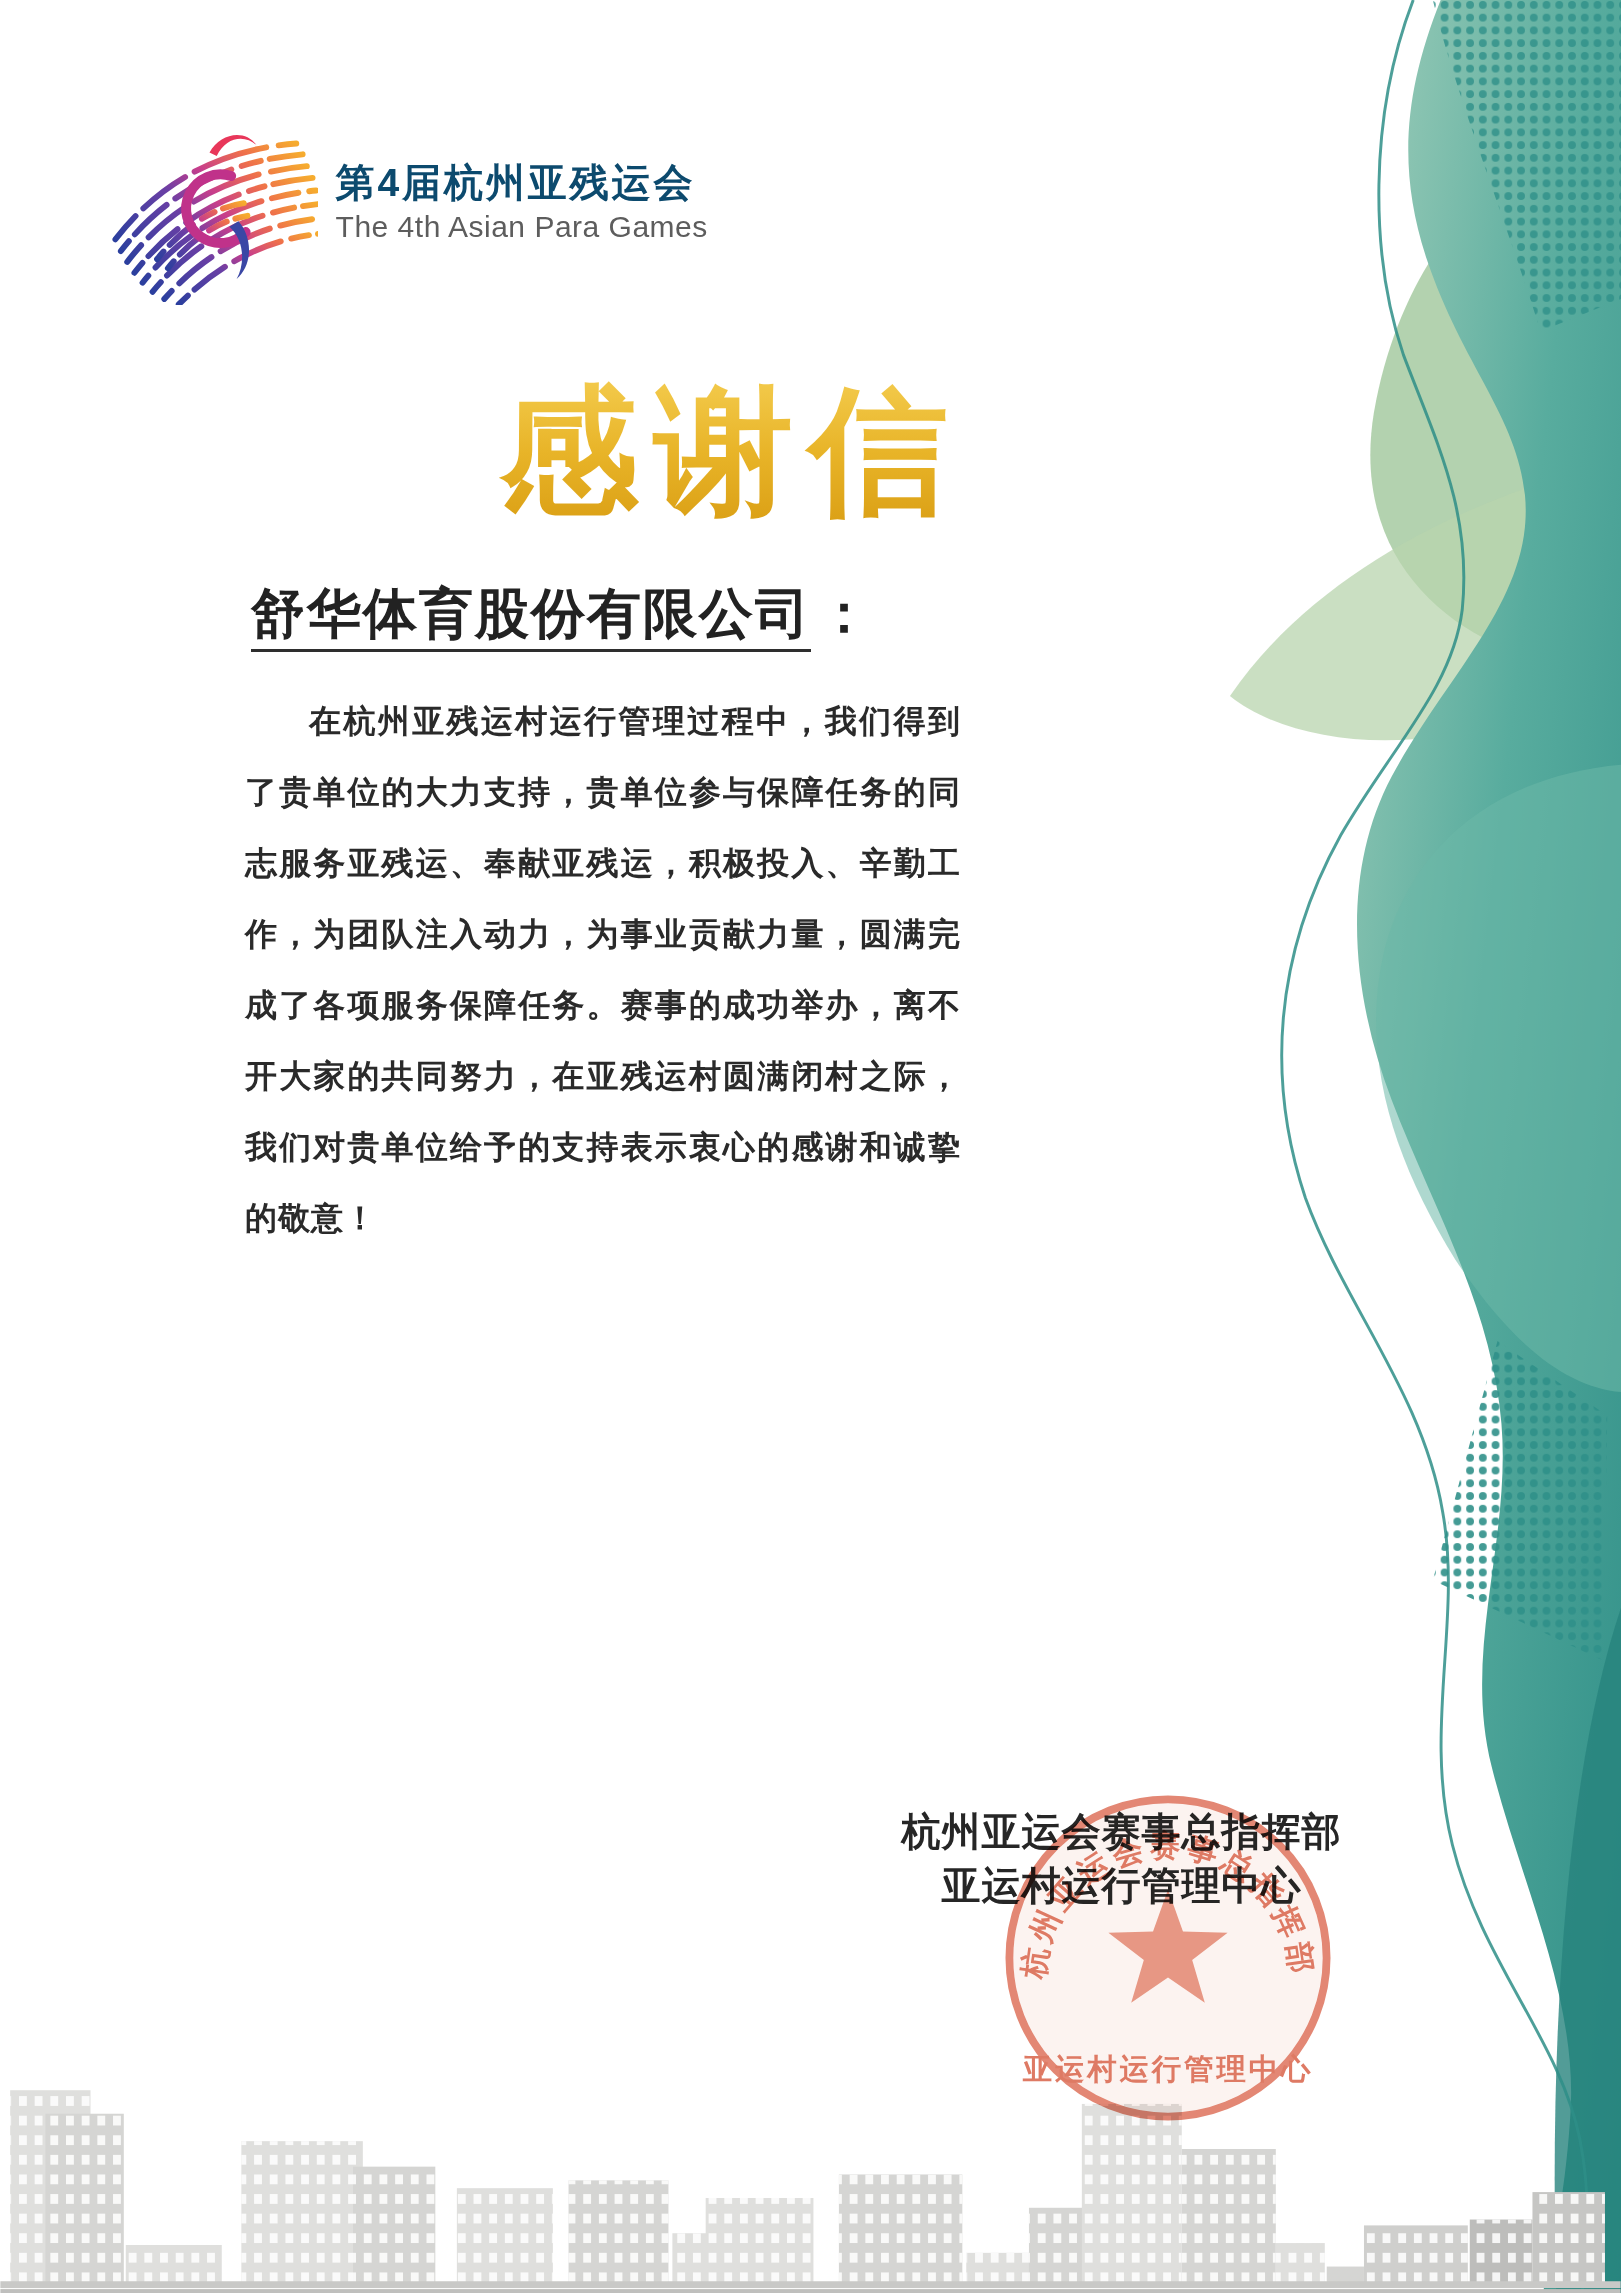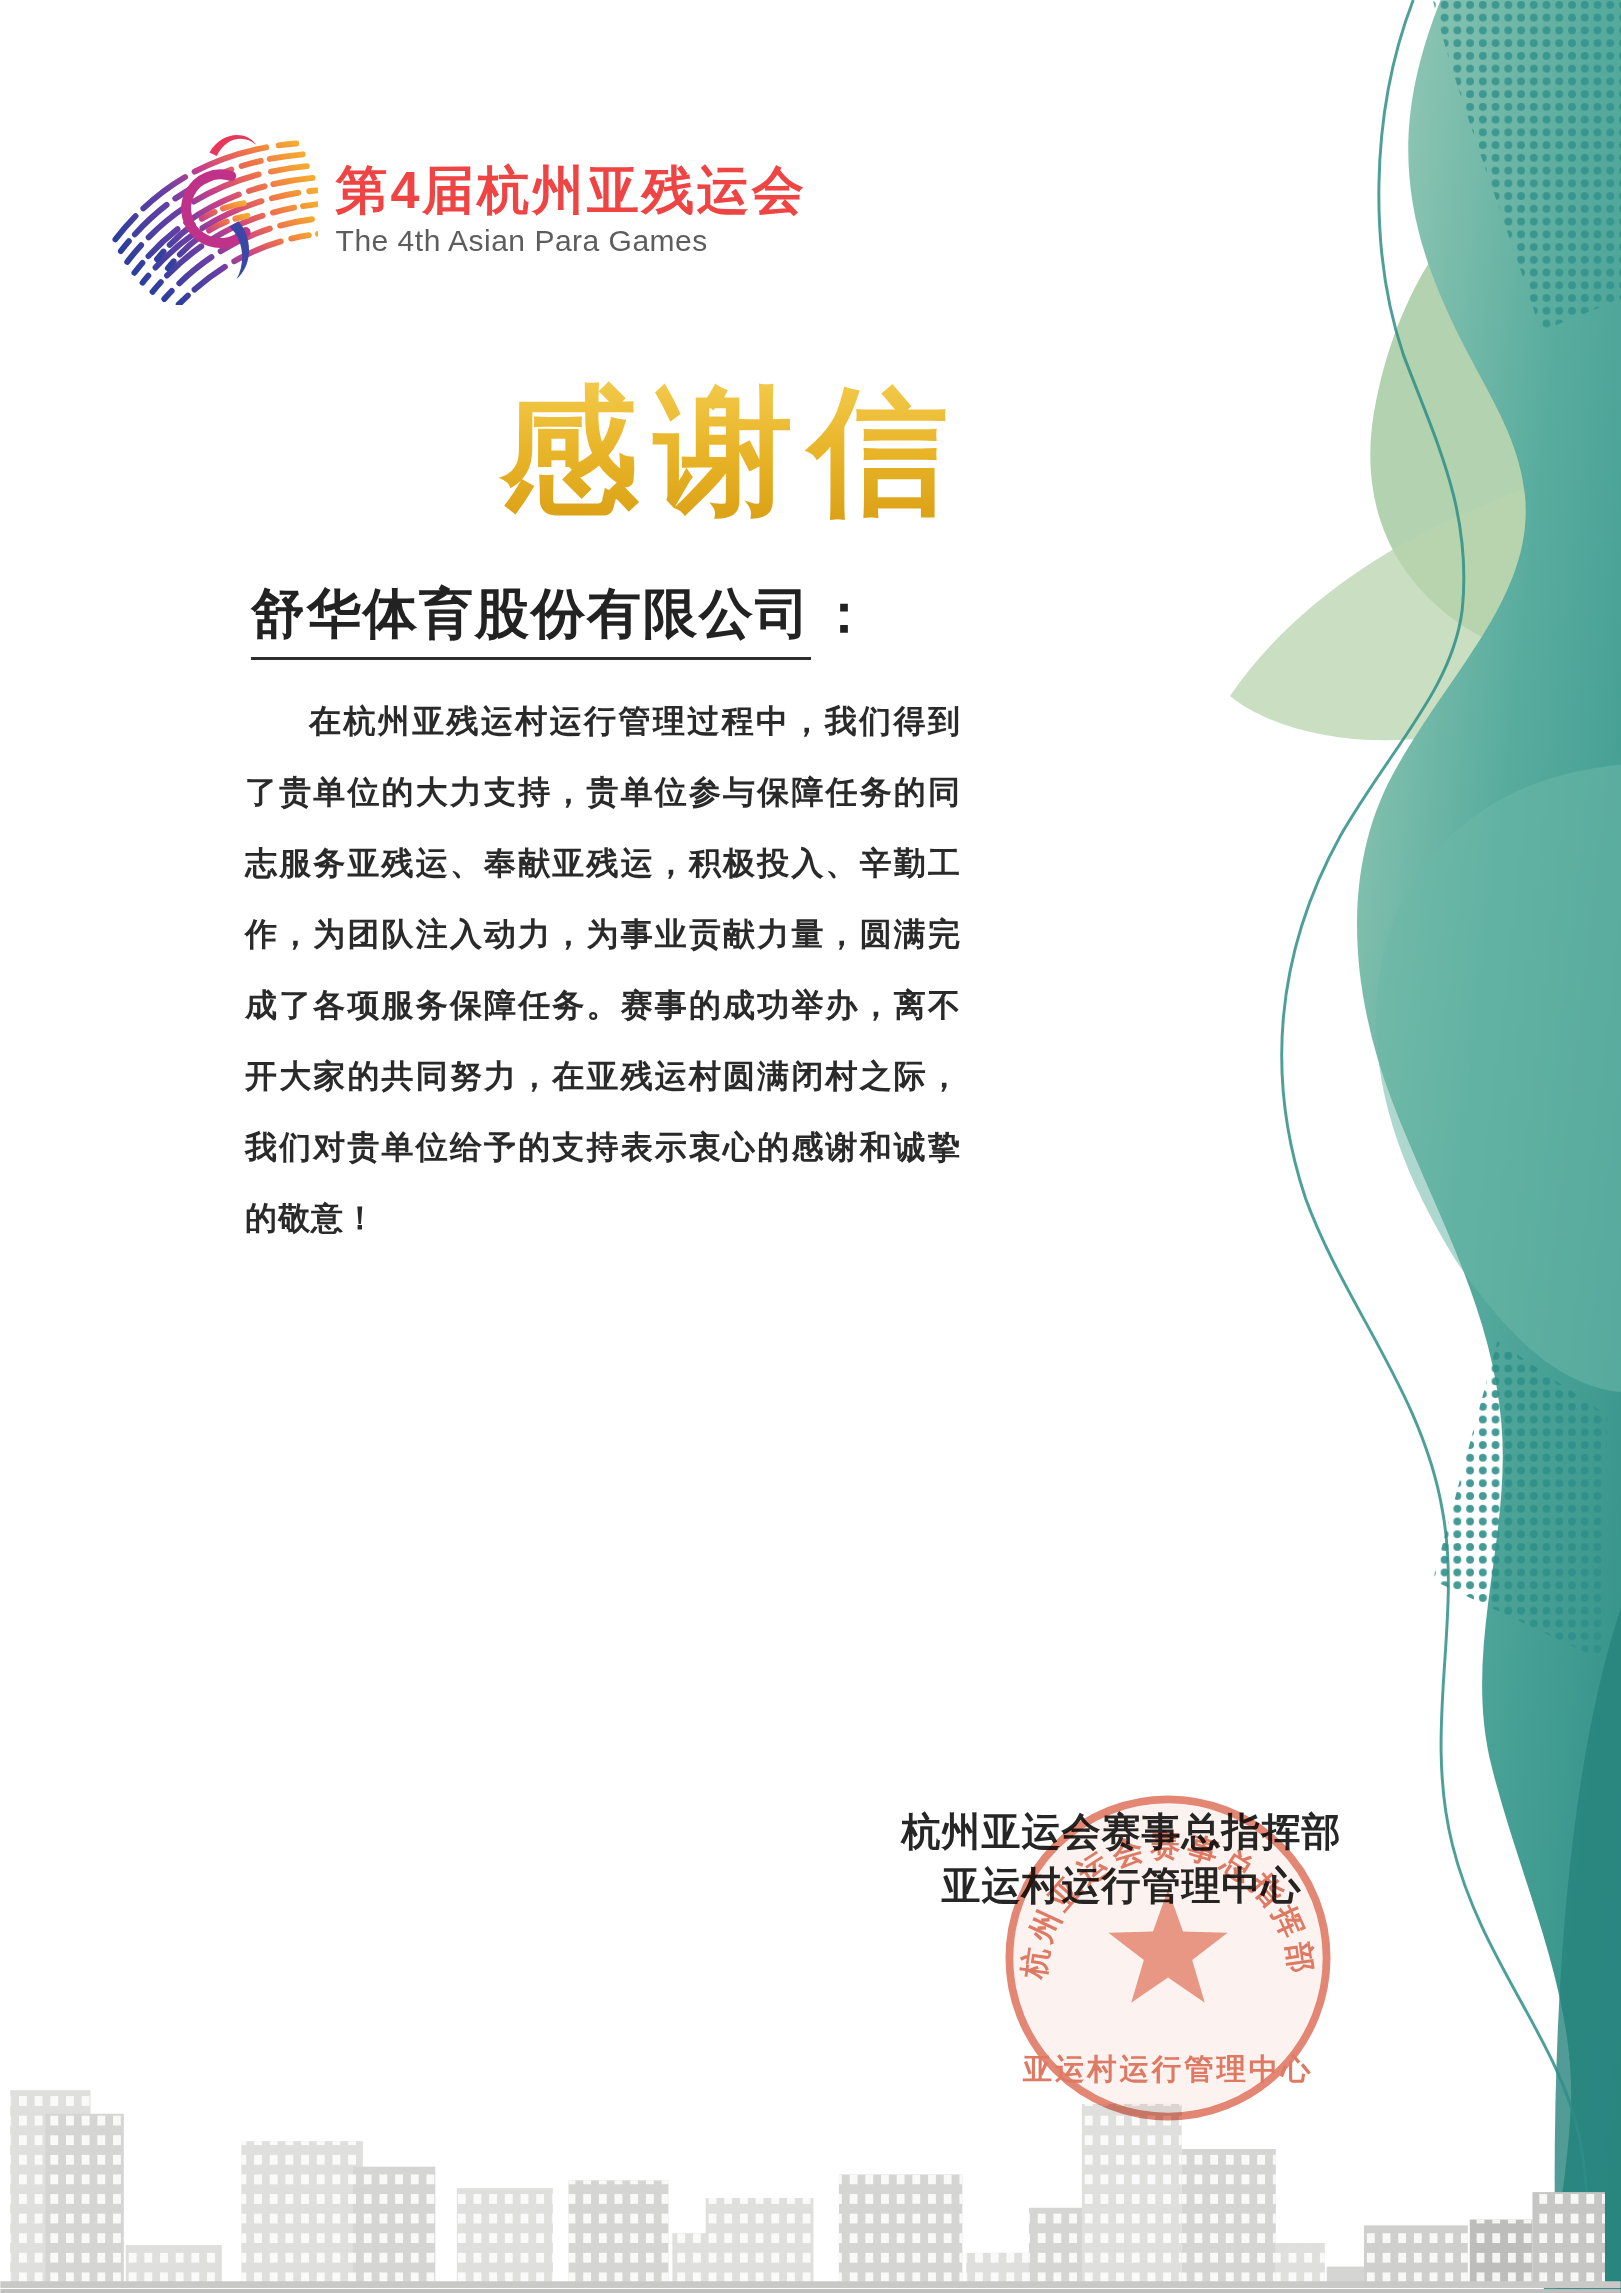--- a/index.html
+++ b/index.html
@@ -3,31 +3,31 @@
 <meta charset="utf-8">
 <style>
   html,body{margin:0;padding:0;background:#e9e9e9;}
   .page{position:relative;width:1621px;height:2294px;background:#ffffff;overflow:hidden;
         font-family:"Liberation Serif","DejaVu Serif",serif;}
   .wave{position:absolute;left:0;top:0;width:1621px;height:2294px;}
   .skyline{position:absolute;left:0;top:2053px;width:1621px;height:240px;}
   .header{position:absolute;left:110px;top:123px;display:flex;align-items:flex-start;}
   .logo{width:208px;height:182px;flex:0 0 auto;}
   .htxt{margin-left:17.6px;margin-top:39px;}
-  .h-cn{font-family:"Liberation Sans","DejaVu Sans",sans-serif;font-size:52px;font-weight:600;
-        color:#ef4444;letter-spacing:2.9px;line-height:1.1;}
+  .h-cn{font-family:"Liberation Sans","DejaVu Sans",sans-serif;font-size:39px;font-weight:600;
+        color:#0c4a6e;letter-spacing:2.9px;line-height:1.1;}
   .h-en{font-family:"Liberation Sans","DejaVu Sans",sans-serif;font-size:30px;color:#5d5d5d;
         margin-top:5px;letter-spacing:0.5px;}
   .title{position:absolute;left:12px;top:359px;width:1439px;text-align:center;
          font-size:139px;font-weight:700;letter-spacing:15.7px;
          background:linear-gradient(180deg,#F6D055 0%,#E8B428 50%,#D79A10 100%);
          -webkit-background-clip:text;background-clip:text;color:transparent;}
   .recipient{position:absolute;left:251px;top:578px;font-size:54px;font-weight:700;color:#222;
              letter-spacing:2px;}
-  .rec-name{border-bottom:3.9px solid #2e2e2e;padding-bottom:13px;}
+  .rec-name{border-bottom:3.9px solid #2e2e2e;padding-bottom:5px;}
   .rec-colon{margin-left:5.9px;}
   .bodytext{position:absolute;left:245px;top:686px;width:716px;font-size:32px;font-weight:700;
             color:#2a2a2a;line-height:71px;text-align:justify;letter-spacing:1px;}
   .bodytext p{margin:0;text-indent:2em;}
   .signature{position:absolute;left:900px;top:1805px;width:443px;text-align:center;
              font-size:39px;font-weight:700;color:#262626;line-height:54px;letter-spacing:1px;}
   .stamp{position:absolute;left:982px;top:1770px;width:372px;height:372px;
          mix-blend-mode:multiply;opacity:.85;}
   .stamp text{font-family:"Liberation Serif","DejaVu Serif",serif;}
 </style>

